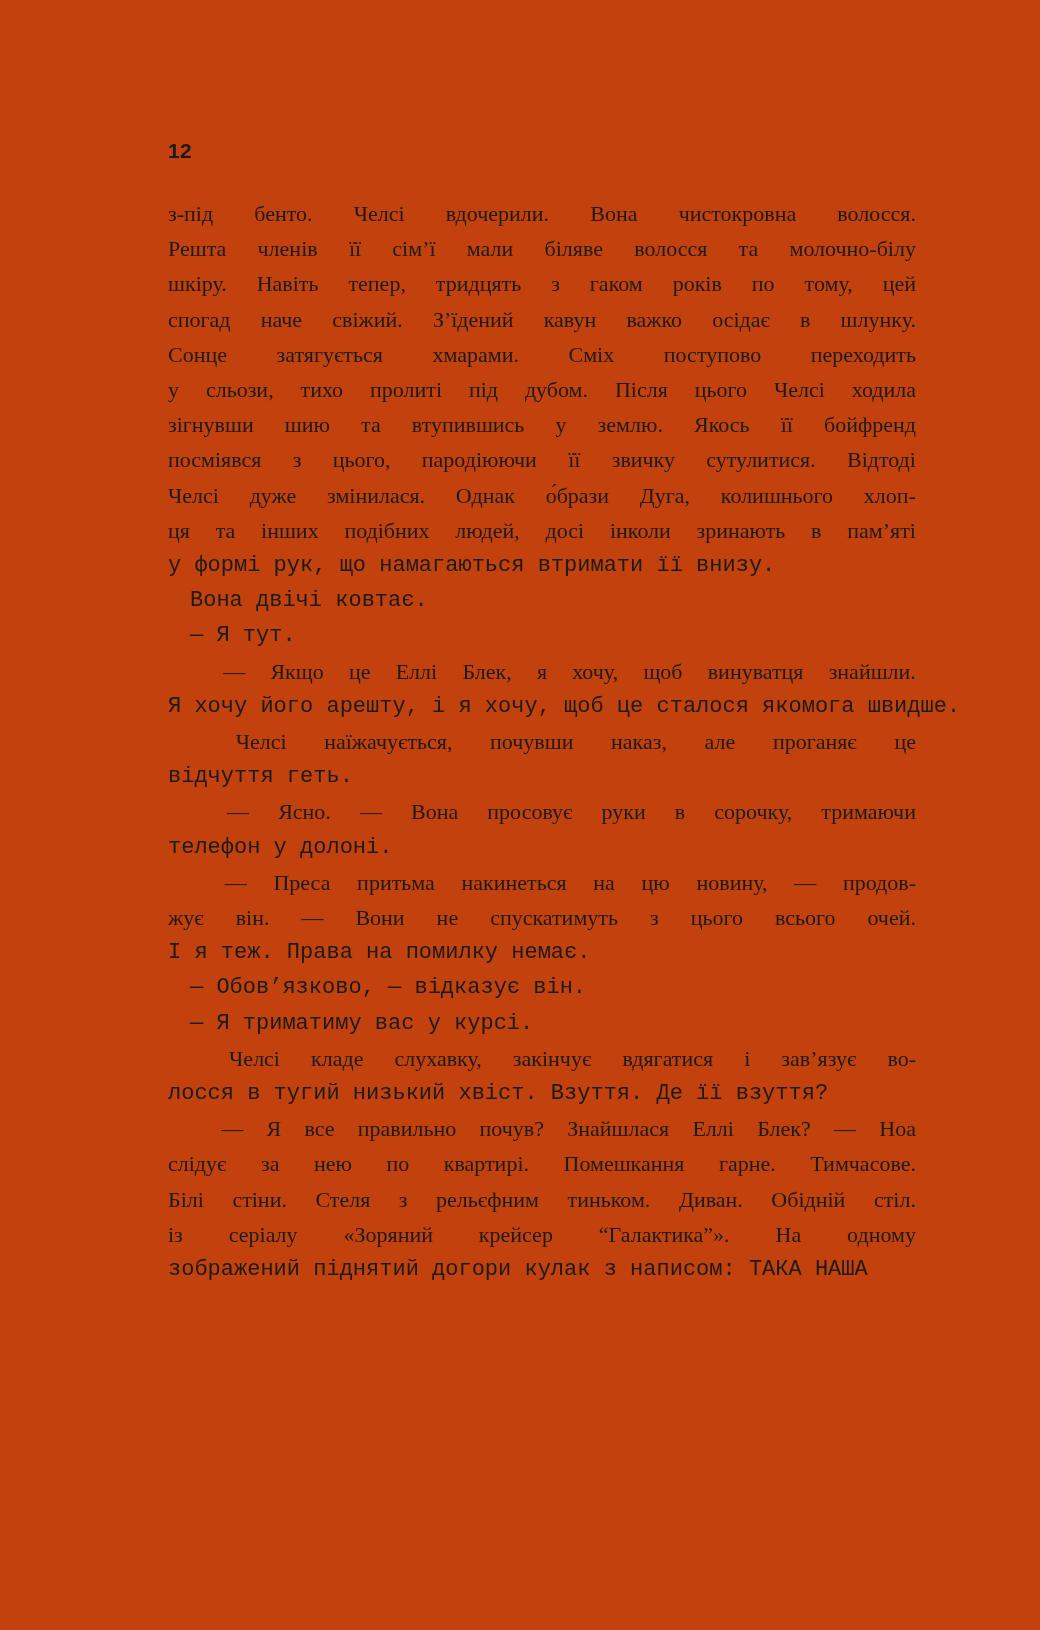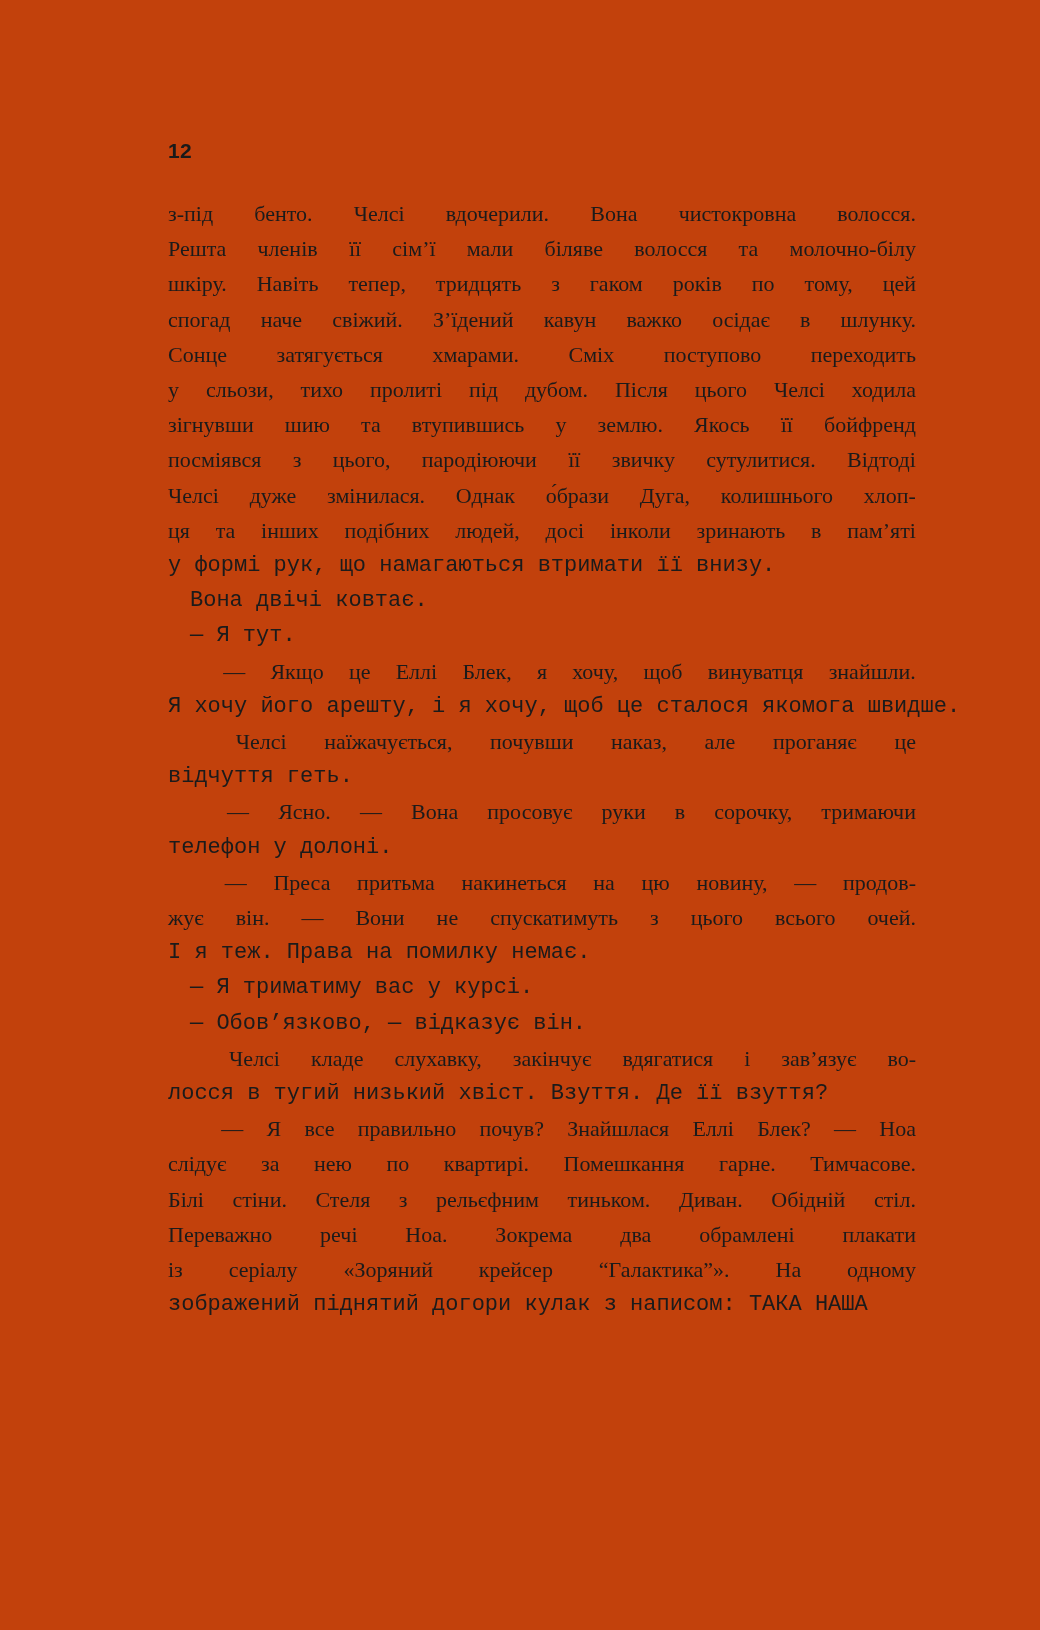--- a/index.html
+++ b/index.html
@@ -255,22 +255,22 @@
         <span class="w">—</span>
         <span class="w">Вони</span>
         <span class="w">не</span>
         <span class="w">спускатимуть</span>
         <span class="w">з</span>
         <span class="w">цього</span>
         <span class="w">всього</span>
         <span class="w">очей.</span>
       </div>
       <div class="ln last">І я теж. Права на помилку немає.</div>
+      <div class="ln last"> — Обов’язково, — відказує він.</div>
       <div class="ln last"> — Я триматиму вас у курсі.</div>
-      <div class="ln last"> — Обов’язково, — відказує він.</div>
       <div class="ln just">
         <span class="ind"></span>
         <span class="w">Челсі</span>
         <span class="w">кладе</span>
         <span class="w">слухавку,</span>
         <span class="w">закінчує</span>
         <span class="w">вдягатися</span>
         <span class="w">і</span>
         <span class="w">зав’язує</span>
         <span class="w">во-</span>
@@ -304,29 +304,20 @@
         <span class="w">стіни.</span>
         <span class="w">Стеля</span>
         <span class="w">з</span>
         <span class="w">рельєфним</span>
         <span class="w">тиньком.</span>
         <span class="w">Диван.</span>
         <span class="w">Обідній</span>
         <span class="w">стіл.</span>
       </div>
       <div class="ln just">
-        <span class="w">Переважно</span>
-        <span class="w">речі</span>
-        <span class="w">Ноа.</span>
-        <span class="w">Зокрема</span>
-        <span class="w">два</span>
-        <span class="w">обрамлені</span>
-        <span class="w">плакати</span>
-      </div>
-      <div class="ln just">
         <span class="w">із</span>
         <span class="w">серіалу</span>
         <span class="w">«Зоряний</span>
         <span class="w">крейсер</span>
         <span class="w">“Галактика”».</span>
         <span class="w">На</span>
         <span class="w">одному</span>
       </div>
       <div class="ln last">зображений піднятий догори кулак з написом: ТАКА НАША</div>
     </div>

